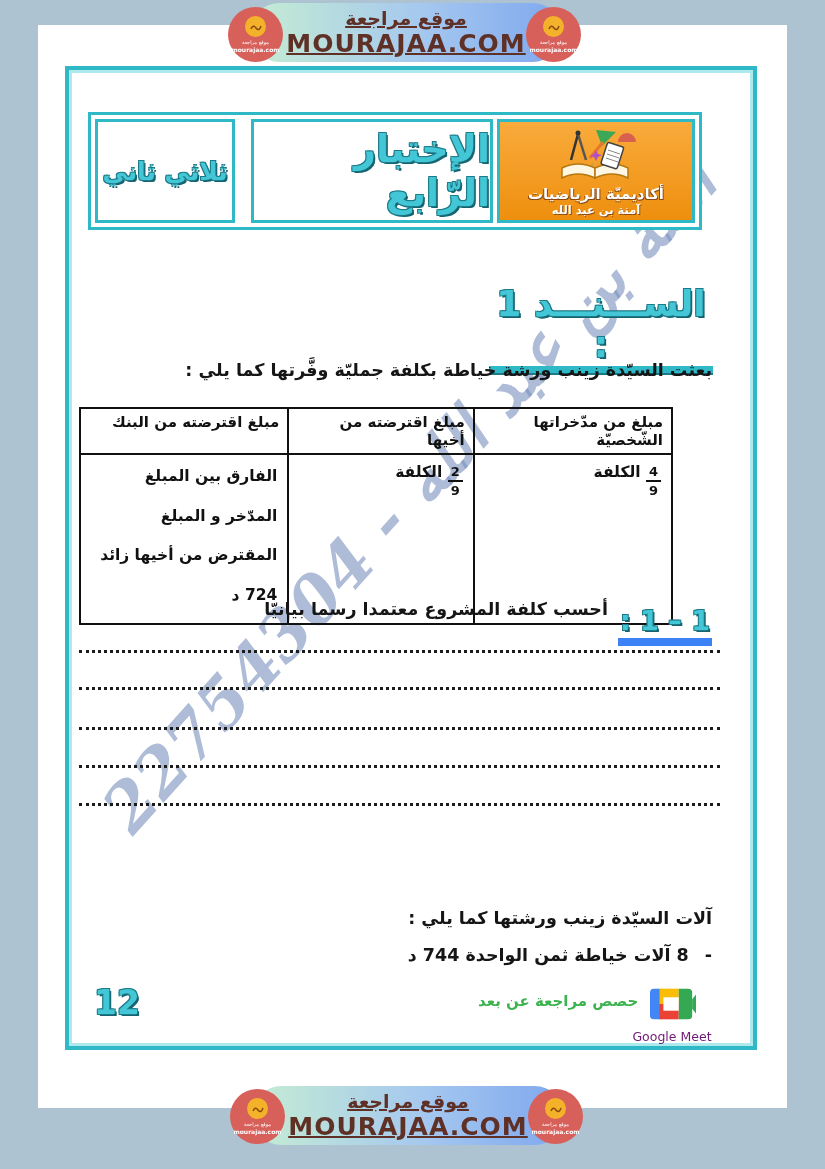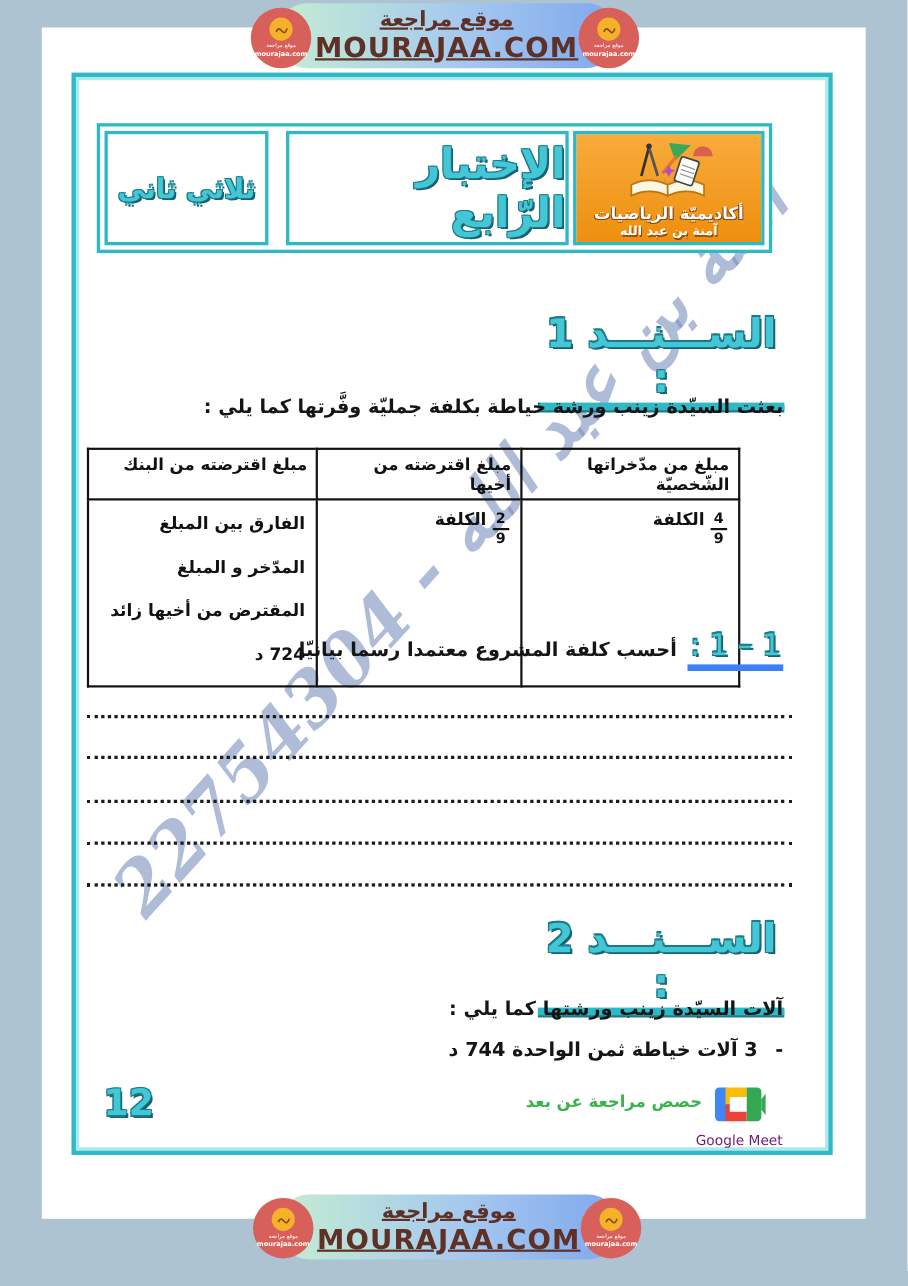--- a/index.html
+++ b/index.html
@@ -23,21 +23,21 @@
            display:flex; flex-direction:column; align-items:center; justify-content:center; }
   .badge .ycirc { width:21px; height:21px; border-radius:50%; background:#f3b229;
                   display:flex; align-items:center; justify-content:center; margin-bottom:2px; }
   .badge .b1 { font-size:5px; color:#ffffff; line-height:1.3; }
   .badge .b2 { font-size:6px; color:#ffffff; font-weight:bold; line-height:1.2; }
 
   
   .exam-header { position:absolute; left:88px; top:112px; width:614px; height:118px; z-index:2;
                  border:3px solid #2fb9c6; padding:4px; display:flex; gap:4px; direction:rtl; background:#fff; }
   .cellb { border:3px solid #2fb9c6; display:flex; align-items:center; justify-content:center; }
-  .logo-cell { width:174px; background:linear-gradient(180deg,#f9ab3c,#ee8f0e);
+  .logo-cell { width:198px; background:linear-gradient(180deg,#f9ab3c,#ee8f0e);
                display:flex; flex-direction:column; align-items:center; justify-content:center; border:3px solid #2fb9c6; }
   .logo-cell .acad { font-size:15px; font-weight:bold; color:#fff; text-shadow:1px 1px 0 #8a4a12, -1px 1px 0 #8a4a12; margin-top:1px; }
   .logo-cell .teacher { font-size:11.5px; font-weight:bold; color:#fff; text-shadow:1px 1px 0 #8a4a12; }
   .title-col { flex:1; display:flex; flex-direction:row; gap:16px; }
   .title-cell { flex:64; }
   .row2 { flex:38; display:flex; gap:4px; direction:rtl; }
   .row2 .cellb { flex:1;align-items:center; }
 
   .cyan-text { color:#43c7d6;
     text-shadow:-1px -1px 0 #1d7a88, 1px -1px 0 #1d7a88, -1px 1px 0 #1d7a88, 2px 2px 0 #166470; }
@@ -60,21 +60,21 @@
   table.data td { font-size:15.5px; height:87px; vertical-align:top; padding:8px 10px; text-align:right; }
   td.bank-cell { line-height:2.55; padding-top:2px !important; }
   .frac { display:inline-flex; flex-direction:column; align-items:center; line-height:1;
           font-size:13px; font-weight:bold; vertical-align:top; transform:translateY(2px); }
   .frac .num { border-bottom:2px solid #111; padding:0 3px 2px; }
   .frac .den { padding-top:2px; }
 
   
   .q-row { position:absolute; left:90px; top:571px; width:622px; display:flex; direction:rtl;
            align-items:center; gap:10px; z-index:2; }
-  .q-num { font-size:27px; font-weight:normal; border-bottom:6px solid #3b82f6; padding:0 2px 2px; }
+  .q-num { font-size:27px; font-weight:bold; border-bottom:8px solid #3b82f6; padding:0 2px 2px;margin-top:34px; }
   .q-text { font-size:17.5px; font-weight:bold; color:#151515;margin-left:43px; }
 
   
   .dots { position:absolute; left:79px; width:641px; height:0; border-bottom:3.5px dotted #1c1c1c; z-index:2; }
 
   
   .bullet { position:absolute; left:90px; top:945px; width:622px; display:flex; direction:rtl;
             gap:16px; font-size:17.5px; font-weight:bold; color:#151515; z-index:2; }
 
   
@@ -196,30 +196,26 @@
     <span class="q-num cyan-text">1 – 1 :</span>
     <span class="q-text">أحسب كلفة المشروع معتمدا رسما بيانيّا</span>
   </div>
 
   <div class="dots" style="top:650px;"></div>
   <div class="dots" style="top:687px;"></div>
   <div class="dots" style="top:727px;"></div>
   <div class="dots" style="top:765px;"></div>
   <div class="dots" style="top:803px;"></div>
 
-  <div class="sec-heading" style="left:489px; top:833px;">
-    <div class="txt cyan-text">الســـنـــد 2 :</div>
-    <div class="bar"></div>
-  </div>
 
   <div class="para" style="top:908px;">آلات السيّدة زينب ورشتها كما يلي :</div>
 
   <div class="bullet">
     <span>-</span>
-    <span>3 آلات خياطة ثمن الواحدة 744 د</span>
+    <span>8 آلات خياطة ثمن الواحدة 744 د</span>
   </div>
 
   <div class="page-num cyan-text">12</div>
 
   <div class="meet-label">حصص مراجعة عن بعد</div>
   <div class="meet-icon">
     <svg width="52" height="46" viewBox="0 0 48 48">
       <rect x="0" y="8" width="14" height="32" rx="4" fill="#4285f4"></rect>
       <rect x="10" y="8" width="20" height="16" fill="#fbbc05"></rect>
       <rect x="10" y="24" width="20" height="16" fill="#ea4335"></rect>

